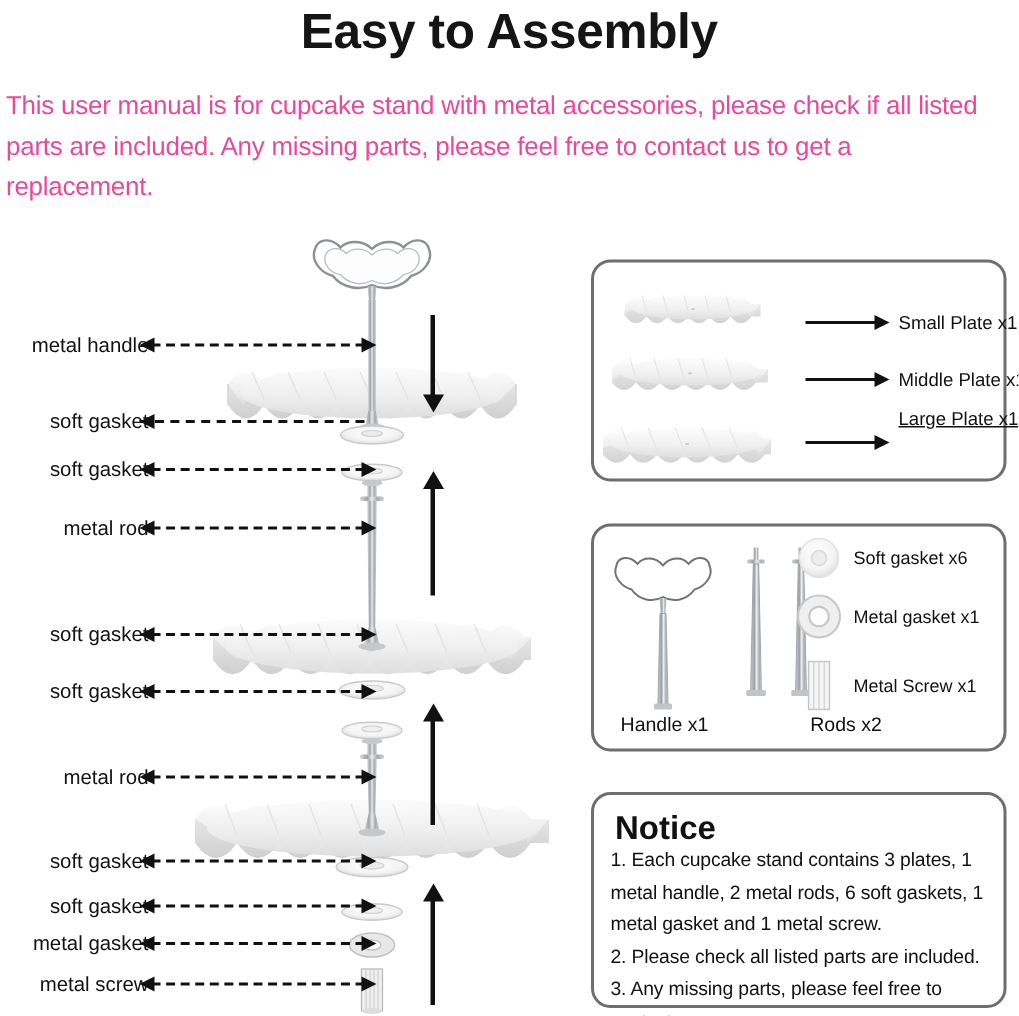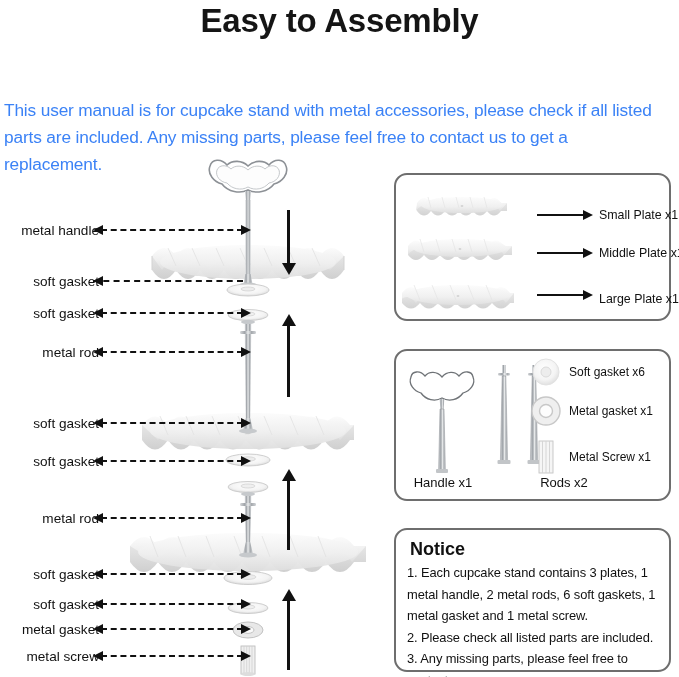--- a/index.html
+++ b/index.html
@@ -15,23 +15,22 @@
 
   
   .title{
     position:absolute;left:0;top:2px;width:679px;
     text-align:center;
     font-size:33px;font-weight:bold;letter-spacing:-0.2px;
     color:#151515;
   }
   .intro{
     position:absolute;left:4px;top:57px;width:666px;
-    font-size:17.3px;line-height:27px;color:#3b82f6;
+    font-size:17.3px;line-height:27px;color:#ec4899;
     letter-spacing:-0.15px;
-    margin-top:40px;
   }
 
   
   .diagram{position:absolute;left:0;top:150px;width:392px;height:527px;}
 
   .lbl{
     position:absolute;
     font-size:13.6px;color:#111;
     text-align:right;
     white-space:nowrap;
@@ -85,21 +84,21 @@
     position:absolute;font-size:13px;color:#111;white-space:nowrap;
     text-align:center;transform:translateX(-50%);
   }
   .parts-lbl{
     position:absolute;font-size:12px;color:#111;white-space:nowrap;
     transform:translateY(-50%);
   }
 
   .notice-title{
     position:absolute;left:14px;top:9px;
-    font-size:18px;font-weight:bold;color:#111;
+    font-size:22px;font-weight:bold;color:#111;
   }
   .notice-body{
     position:absolute;left:11px;top:32px;width:258px;
     font-size:12.9px;line-height:21.5px;color:#111;
     letter-spacing:-0.1px;
   }
   .notice-body p{margin:0;}
 </style>
 </head>
 <body>
@@ -441,21 +440,21 @@
     <div class="sarrow" style="left:141px;top:78px;width:56px;">
         <span class="line"></span>
         <span class="hd"></span>
       </div>
     <div class="ppl-label" style="left:203px;top:78px;">Middle Plate x1</div>
 
     <div class="sarrow" style="left:141px;top:120px;width:56px;">
         <span class="line"></span>
         <span class="hd"></span>
       </div>
-    <div class="ppl-label" style="left:203px;top:124px;">Large Plate x1</div>
+    <div class="ppl-label" style="left:203px;top:104px;text-decoration:underline;">Large Plate x1</div>
   </div>
 
   <div class="panel" id="panel-parts">
     <svg width="273" height="148" viewBox="0 0 273 148" style="position:absolute;left:0;top:0;">
       <defs>
         <linearGradient id="mg3" x1="0" y1="0" x2="1" y2="0">
           <stop offset="0%" stop-color="#cfd2d5"></stop>
             <stop offset="35%" stop-color="#9ba0a5"></stop>
           <stop offset="55%" stop-color="#ebedee"></stop>
             <stop offset="80%" stop-color="#a8acb0"></stop>

